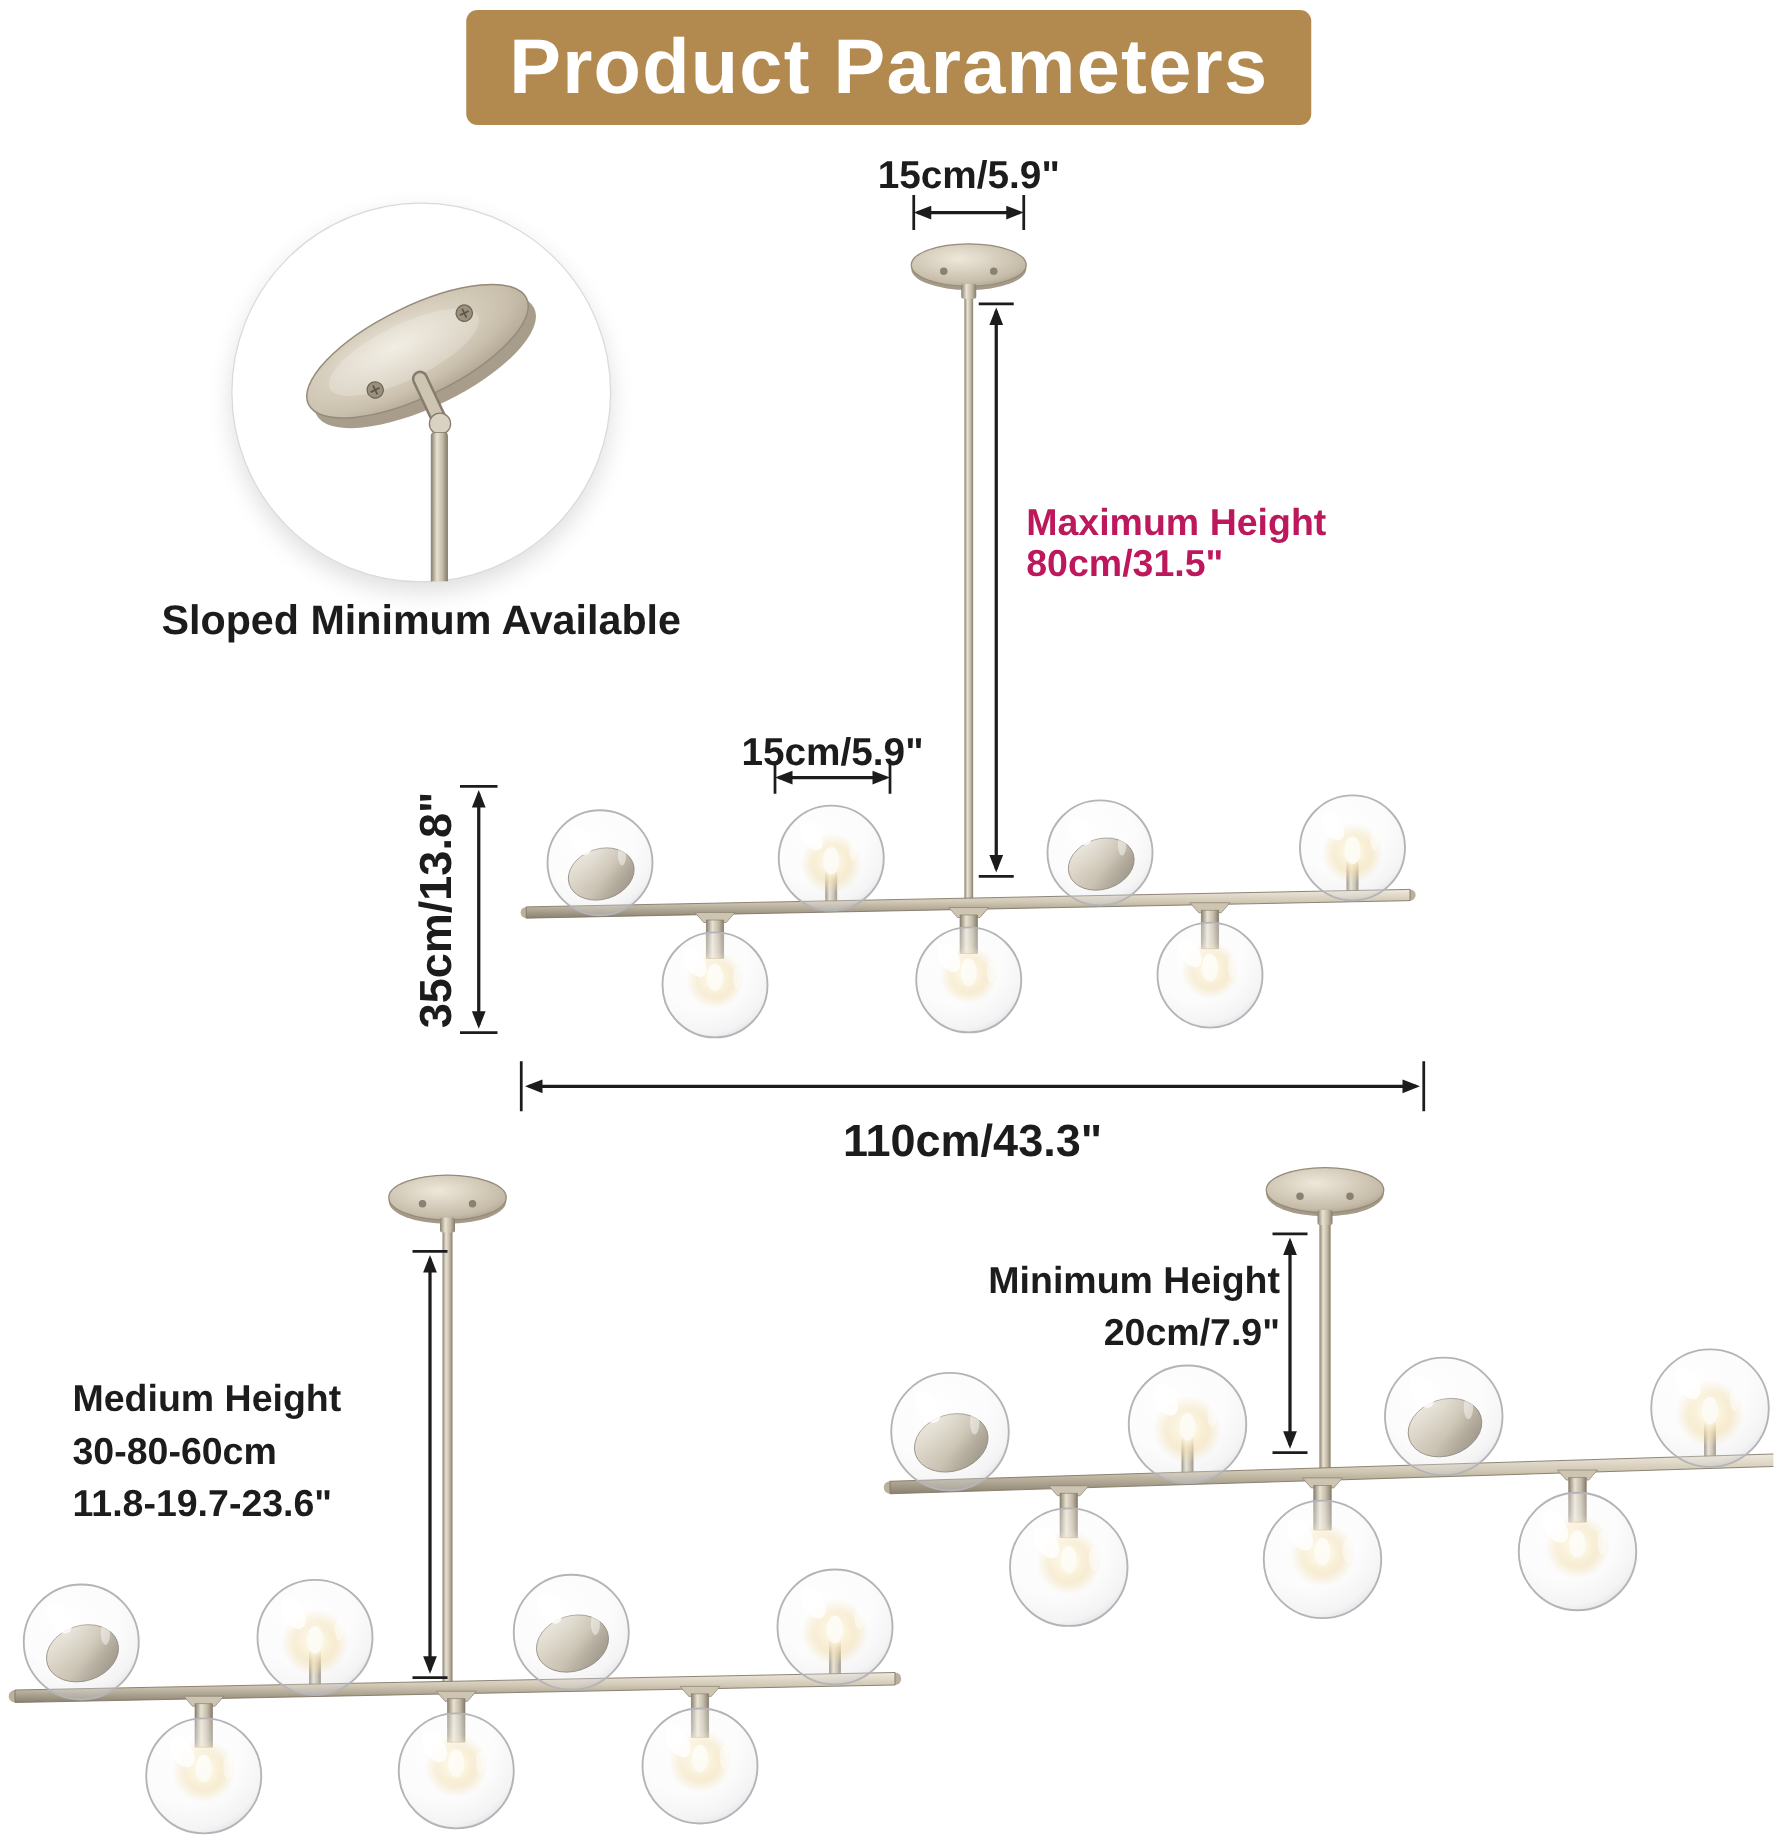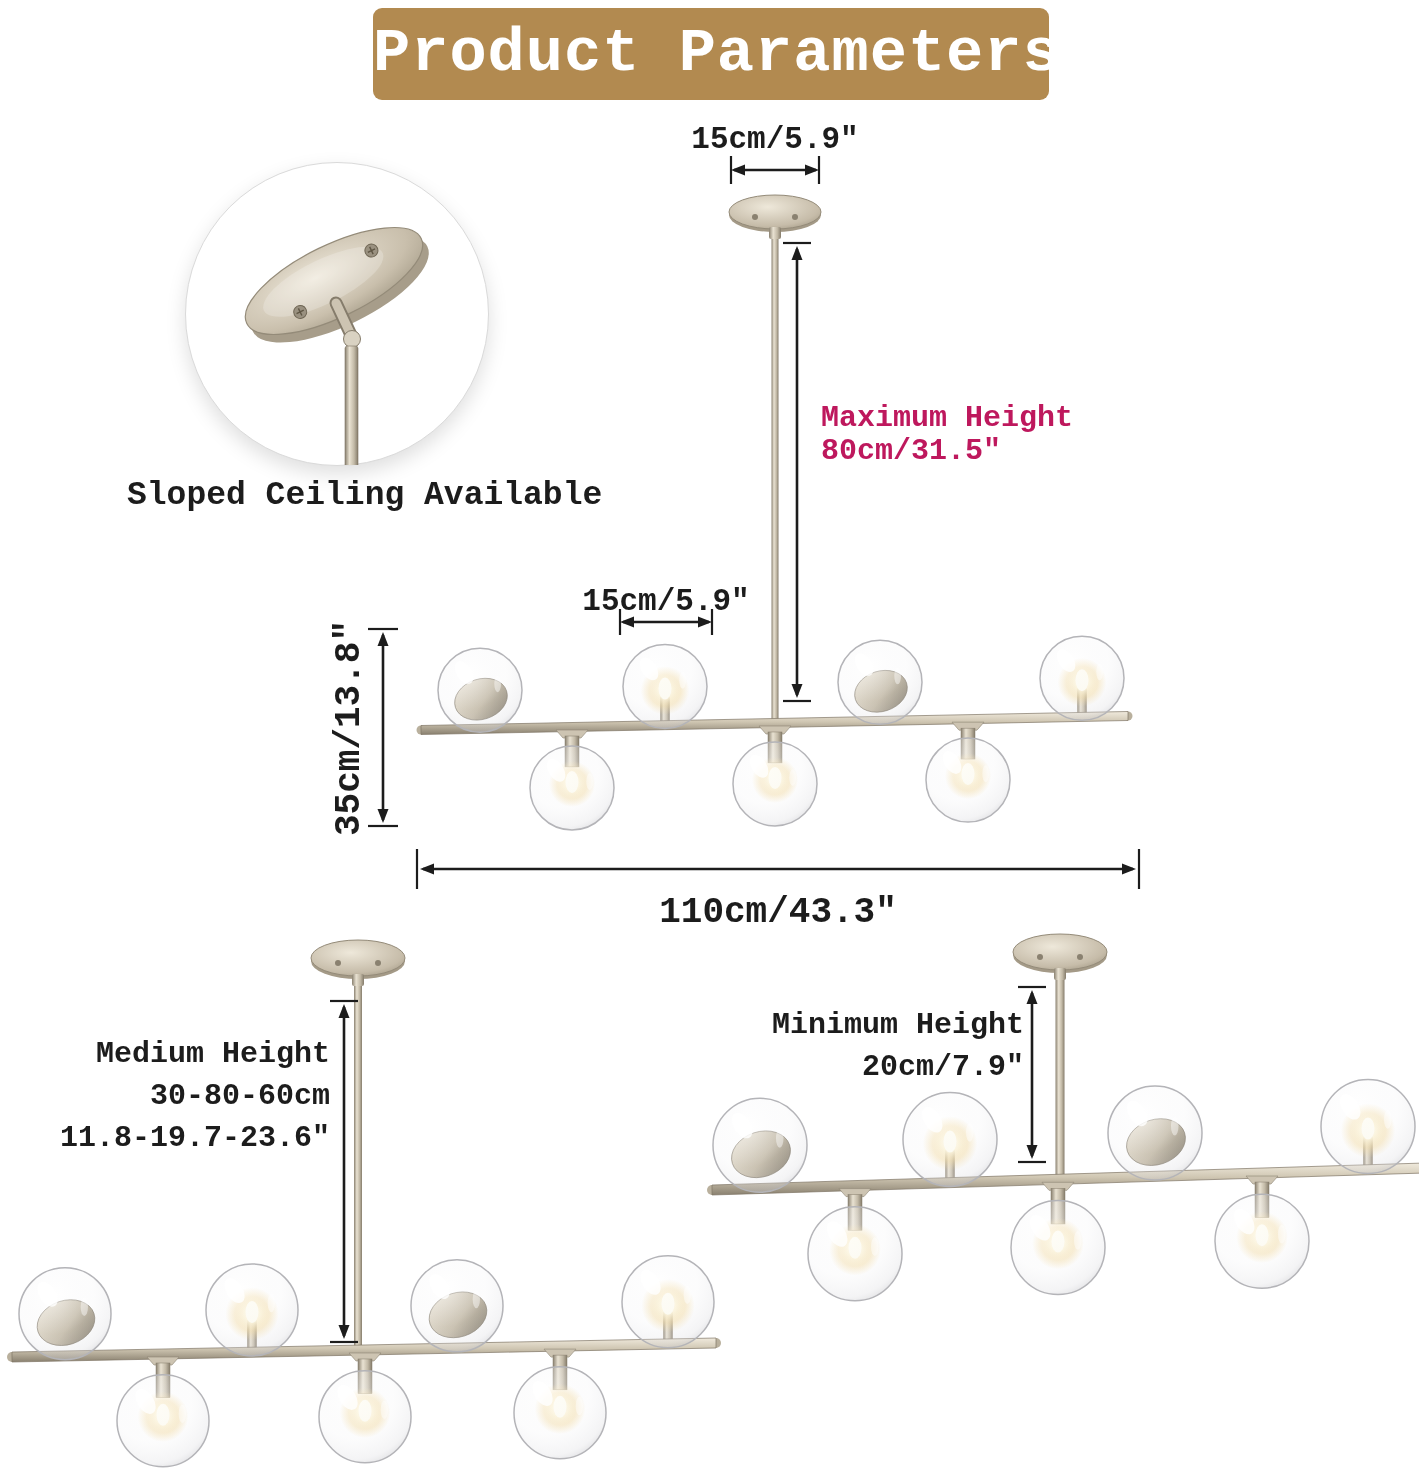--- a/index.html
+++ b/index.html
@@ -1,18 +1,18 @@
 <!DOCTYPE html>
 <html><head>
 <meta charset="utf-8">
 <style>
   html,body{margin:0;padding:0;background:#ffffff;}
   .canvas{
     position:relative; width:1419px; height:1468px; background:#ffffff;
-    overflow:hidden; font-family:Liberation Mono, monospace; color:#1c1c1c;
+    overflow:hidden; font-family:Liberation Sans, sans-serif; color:#1c1c1c;
   }
   .banner{
     position:absolute; left:373px; top:8px; width:676px; height:92px;
     border-radius:9px; text-align:center;
   }
   .banner span{
     display:block; line-height:92px; font-size:62px; font-weight:700; color:#ffffff;
     letter-spacing:1px; white-space:nowrap;
   }
   .inset-circle{
@@ -23,21 +23,21 @@
   .inset-svg{position:absolute; left:0; top:0; width:302px; height:302px;}
   #art{position:absolute; left:0; top:0; width:1419px; height:1468px;}
   .lbl{position:absolute; font-weight:700; white-space:nowrap;}
   .lbl span{display:block;}
   #lbl-inset-caption{left:127px; top:477px; width:420px; text-align:center; font-size:33px;}
   #lbl-canopy-width{left:625px; top:122px; width:300px; text-align:center; font-size:31px;}
   #lbl-max{left:821px; top:402px; font-size:30px; line-height:33px; text-align:left;}
   #lbl-spacing{left:516px; top:584px; width:300px; text-align:center; font-size:31px;}
   #lbl-h35{left:349px; top:728px; transform:translate(-50%,-50%) rotate(-90deg); font-size:36px;}
   #lbl-w110{left:628px; top:892px; width:300px; text-align:center; font-size:36px;}
-  #lbl-med{left:58px; top:1033px; width:272px; text-align:right; font-size:30px; line-height:42px;}
+  #lbl-med{left:58px; top:1099px; width:272px; text-align:left; font-size:30px; line-height:42px;}
   #lbl-min{left:752px; top:1004px; width:272px; text-align:right; font-size:30px; line-height:42px;}
 </style>
 </head>
 <body>
 
 <div class="canvas">
 
   <div class="banner" style="background: rgb(178, 138, 80);">
     <span>Product Parameters</span>
   </div>
@@ -310,21 +310,21 @@
           <path d="M-48,13 l8,0 M-44,9 l0,8 M43,-11 l8,0 M47,-15 l0,8" stroke="#5f5644" stroke-width="1.4"></path>
         </g>
         <path d="M150,140 L165,172" stroke="#857c6b" stroke-width="13" stroke-linecap="round"></path>
         <path d="M150,140 L165,172" stroke="#cdc4b2" stroke-width="9" stroke-linecap="round"></path>
         <circle cx="166" cy="176" r="8.5" fill="#d9d2c2" stroke="#857c6b" stroke-width="1"></circle>
         <rect x="159" y="183" width="13" height="122" rx="2.5" fill="url(#gRodIns)" stroke="#7d7463" stroke-width="0.6"></rect>
       </g>
     </svg>
   </div>
 
-  <div class="lbl" id="lbl-inset-caption" style="color: rgb(28, 28, 28);">Sloped Ceiling Available</div>
+  <div class="lbl" id="lbl-inset-caption" style="color: rgb(28, 28, 28);">Sloped Minimum Available</div>
   <div class="lbl" id="lbl-canopy-width" style="color: rgb(28, 28, 28);">15cm/5.9"</div>
   <div class="lbl" id="lbl-max" style="color: #be185d;">
     <span>Maximum Height</span>
     <span>80cm/31.5"</span>
   </div>
   <div class="lbl" id="lbl-spacing" style="color: rgb(28, 28, 28);">15cm/5.9"</div>
   <div class="lbl" id="lbl-h35" style="color: rgb(28, 28, 28);">35cm/13.8"</div>
   <div class="lbl" id="lbl-w110" style="color: rgb(28, 28, 28);">110cm/43.3"</div>
   <div class="lbl" id="lbl-med" style="color: rgb(28, 28, 28);">
     <span>Medium Height</span>

